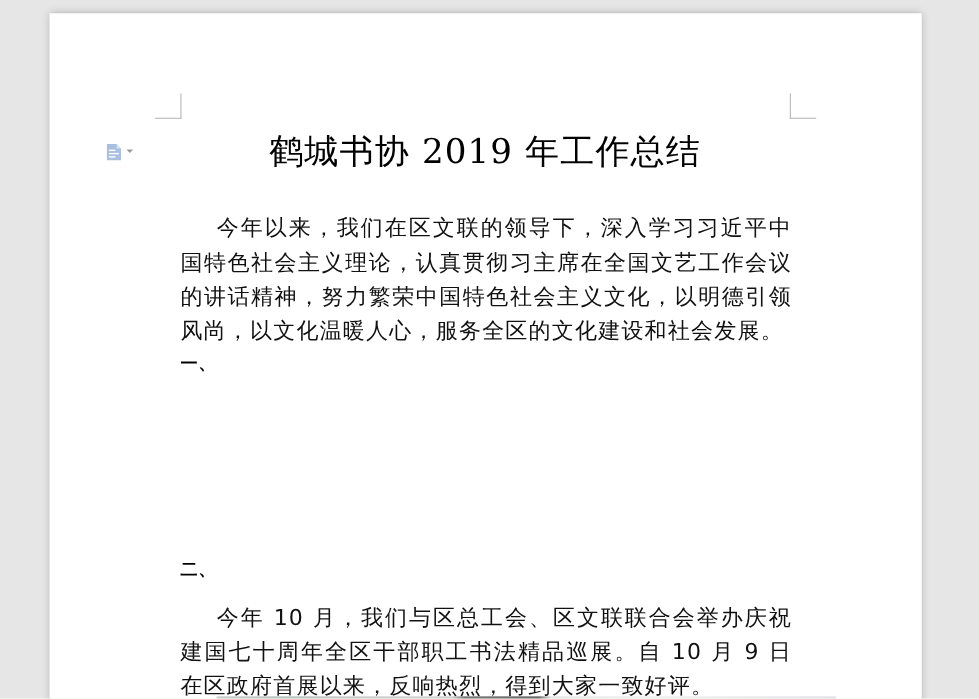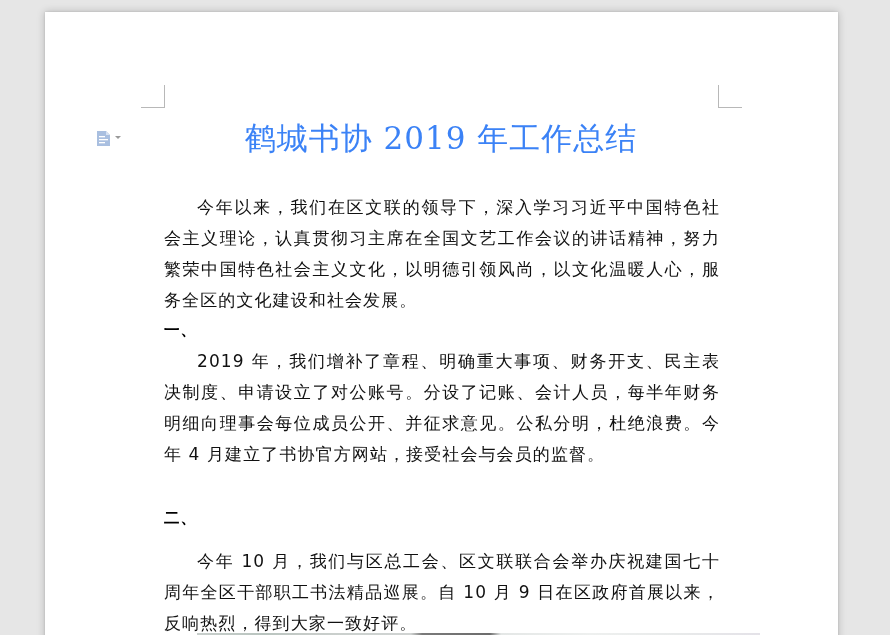--- a/index.html
+++ b/index.html
@@ -63,29 +63,29 @@
     }
     .title {
       position: absolute;
       left: 119px;
       top: 106px;
       width: 554px;
       text-align: center;
       font-family: "DejaVu Serif", "Liberation Serif", serif;
       font-size: 31px;
       line-height: 40px;
-      color: #3b82f6;
+      color: #000000;
       letter-spacing: 1px;
     }
     .body-text {
       position: absolute;
       left: 119px;
       width: 556px;
       font-family: "DejaVu Sans", "Liberation Sans", sans-serif;
-      font-size: 17px;
+      font-size: 20px;
       line-height: 31px;
       color: #111;
       text-align: justify;
       letter-spacing: 1.1px;
       margin: 0;
     }
     .indent {
       text-indent: 33px;
     }
     .para-1 { top: 180px; }
@@ -139,21 +139,20 @@
     <span class="dropdown-arrow"></span>
   </div>
 
   <div class="title">鹤城书协 2019 年工作总结</div>
 
   <p class="body-text indent para-1">今年以来，我们在区文联的领导下，深入学习习近平中国特色社会主义理论，认真贯彻习主席在全国文艺工作会议的讲话精神，努力繁荣中国特色社会主义文化，以明德引领风尚，以文化温暖人心，服务全区的文化建设和社会发展。</p>
 
   <div class="heading heading-1">
     <span class="num">一、</span>
   </div>
-  <p class="body-text indent para-2">2019 年，我们增补了章程、明确重大事项、财务开支、民主表决制度、申请设立了对公账号。分设了记账、会计人员，每半年财务明细向理事会每位成员公开、并征求意见。公私分明，杜绝浪费。今年 4 月建立了书协官方网站，接受社会与会员的监督。</p>
 
   <div class="heading heading-2">
     <span class="num">二、</span>
   </div>
   <p class="body-text indent para-3">今年 10 月，我们与区总工会、区文联联合会举办庆祝建国七十周年全区干部职工书法精品巡展。自 10 月 9 日在区政府首展以来，反响热烈，得到大家一致好评。</p>
 
   <div class="embedded-image"></div>
 </div>
 
 </body></html>

